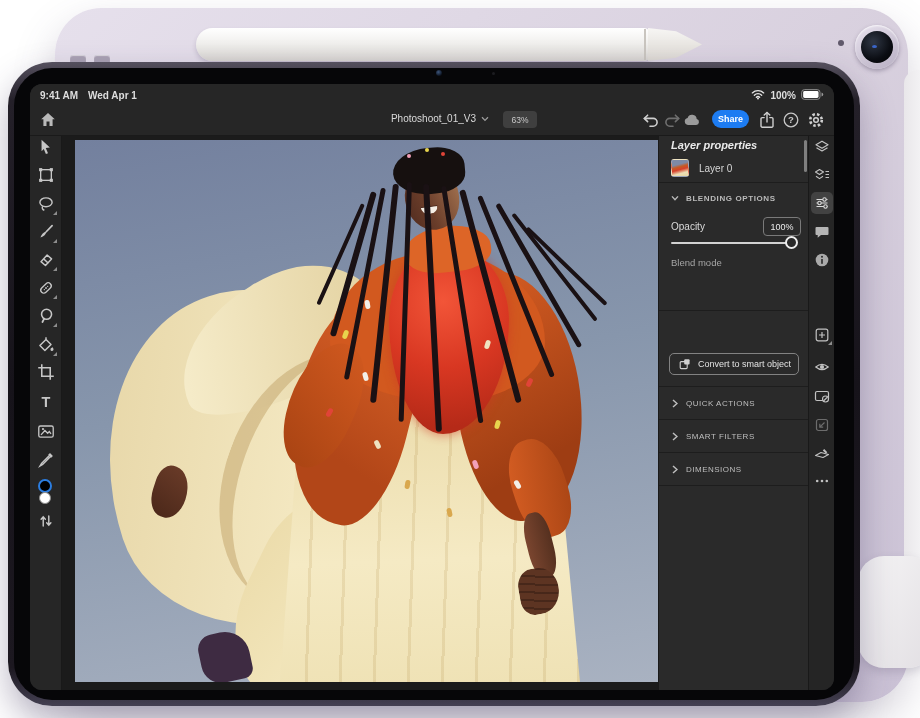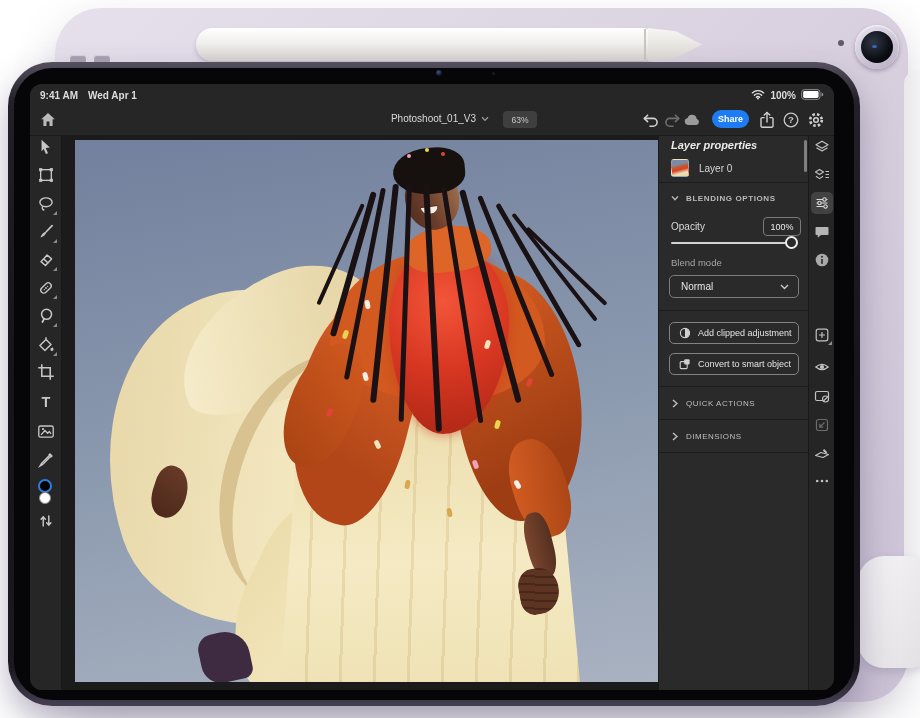--- a/index.html
+++ b/index.html
@@ -381,54 +381,47 @@
       </div>
 
       <div class="op-label">Opacity</div>
       <div class="op-val">
         <span>100%</span>
       </div>
       <div class="sl-track"></div>
       <div class="sl-knob"></div>
 
       <div class="bm-label">Blend mode</div>
-      <div class="bm-select">
-        <span>Normal</span>
-        <svg width="9" height="6" viewBox="0 0 9 6">
-            <path d="M1 1 L4.5 4.5 L8 1" fill="none" stroke="#c9c9c9" stroke-width="1.4"></path>
-          </svg>
-      </div>
       <div class="pdiv" style="top:174px;"></div>
 
-      <div class="pbtn" style="top:186px;">
-        <svg width="12" height="12" viewBox="0 0 12 12">
-            <circle cx="6" cy="6" r="4.6" fill="none" stroke="#d0d0d0" stroke-width="1.1"></circle>
-            <path d="M6 1.4 A4.6 4.6 0 0 1 6 10.6 Z" fill="#d0d0d0"></path>
-          </svg>
-        <span>Add clipped adjustment</span>
-      </div>
       <div class="pbtn" style="top:217px;">
         <svg width="12" height="12" viewBox="0 0 12 12">
             <rect x="1.2" y="3.6" width="7" height="7" rx="1" fill="none" stroke="#d0d0d0" stroke-width="1.1"></rect>
             <rect x="5.2" y="1.2" width="5.4" height="5.4" rx="1" fill="#d0d0d0"></rect>
           </svg>
         <span>Convert to smart object</span>
       </div>
 
       <div class="sections">
         <div class="srow">
           <svg width="6" height="9" viewBox="0 0 6 9">
               <path d="M1 1 L5 4.5 L1 8" fill="none" stroke="#bfbfbf" stroke-width="1.5"></path>
             </svg>
           <span>QUICK ACTIONS</span>
         </div>
         <div class="srow">
           <svg width="6" height="9" viewBox="0 0 6 9">
               <path d="M1 1 L5 4.5 L1 8" fill="none" stroke="#bfbfbf" stroke-width="1.5"></path>
             </svg>
+          <span>SMART FILTERS</span>
+        </div>
+        <div class="srow">
+          <svg width="6" height="9" viewBox="0 0 6 9">
+              <path d="M1 1 L5 4.5 L1 8" fill="none" stroke="#bfbfbf" stroke-width="1.5"></path>
+            </svg>
           <span>DIMENSIONS</span>
         </div>
       </div>
       <div class="pscroll"></div>
     </div>
 
     <div class="abs rail">
       <div class="ractive"></div>
       <div class="ricon" style="top:3px;">
         <svg width="16" height="16" viewBox="0 0 16 16">

